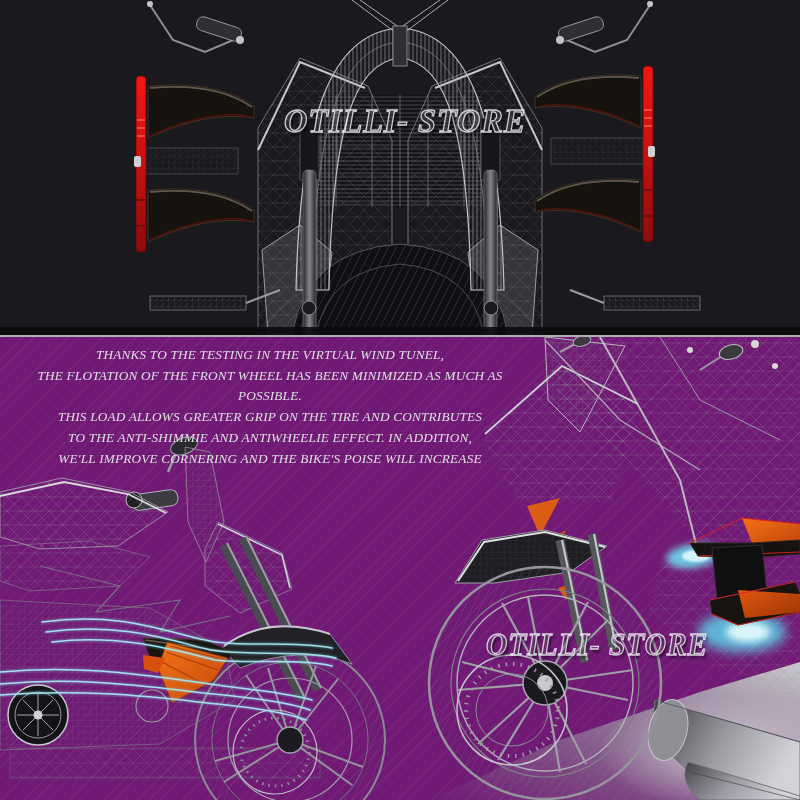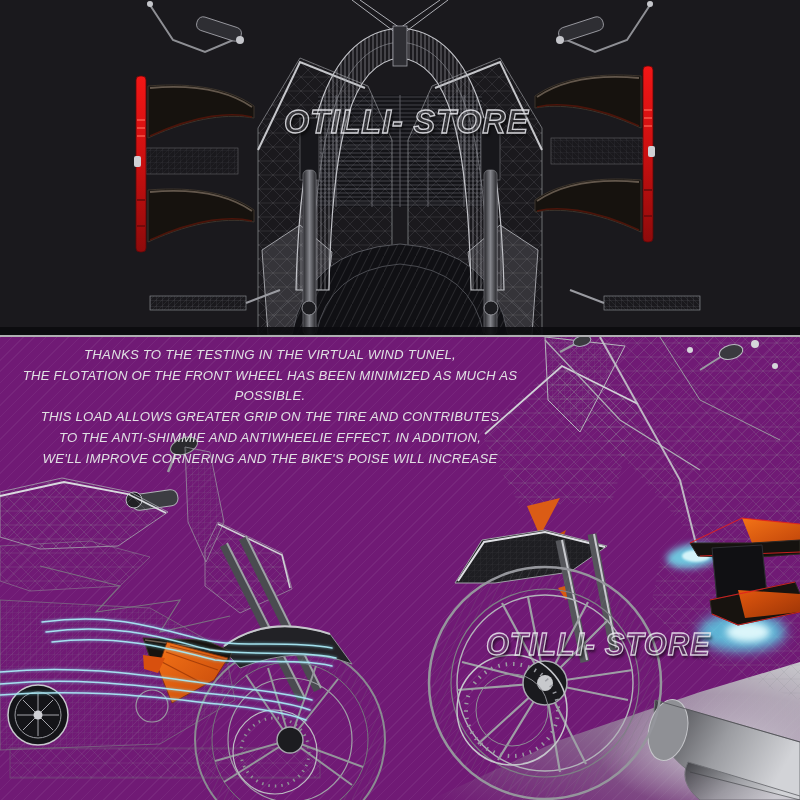--- a/index.html
+++ b/index.html
@@ -1,17 +1,17 @@
 <!DOCTYPE html>
 <html><head>
 <meta charset="utf-8">
 <style>
   html,body{margin:0;padding:0;background:#1a191d;}
   .stage{position:relative;width:800px;height:800px;overflow:hidden;
-         font-family:Liberation Sans, sans-serif;background:#1a191d;}
+         font-family:Liberation Serif, serif;background:#1a191d;}
   .panel{position:absolute;left:0;width:800px;overflow:hidden;}
   .top-panel{top:0;height:335px;background:#1a191d;}
   .divider{position:absolute;top:335px;left:0;width:800px;height:2px;
            background:#d4d4d8;opacity:.8;z-index:5;}
   .bottom-panel{top:337px;height:463px;background:#701a75;}
   .bottom-panel .hatch{position:absolute;inset:0;
      background:repeating-linear-gradient(135deg,rgba(255,255,255,.05) 0 1px,transparent 1px 8px);
      pointer-events:none;}
   svg{position:absolute;left:0;top:0;display:block;}
   .watermark{position:absolute;font-weight:800;font-style:italic;white-space:nowrap;

